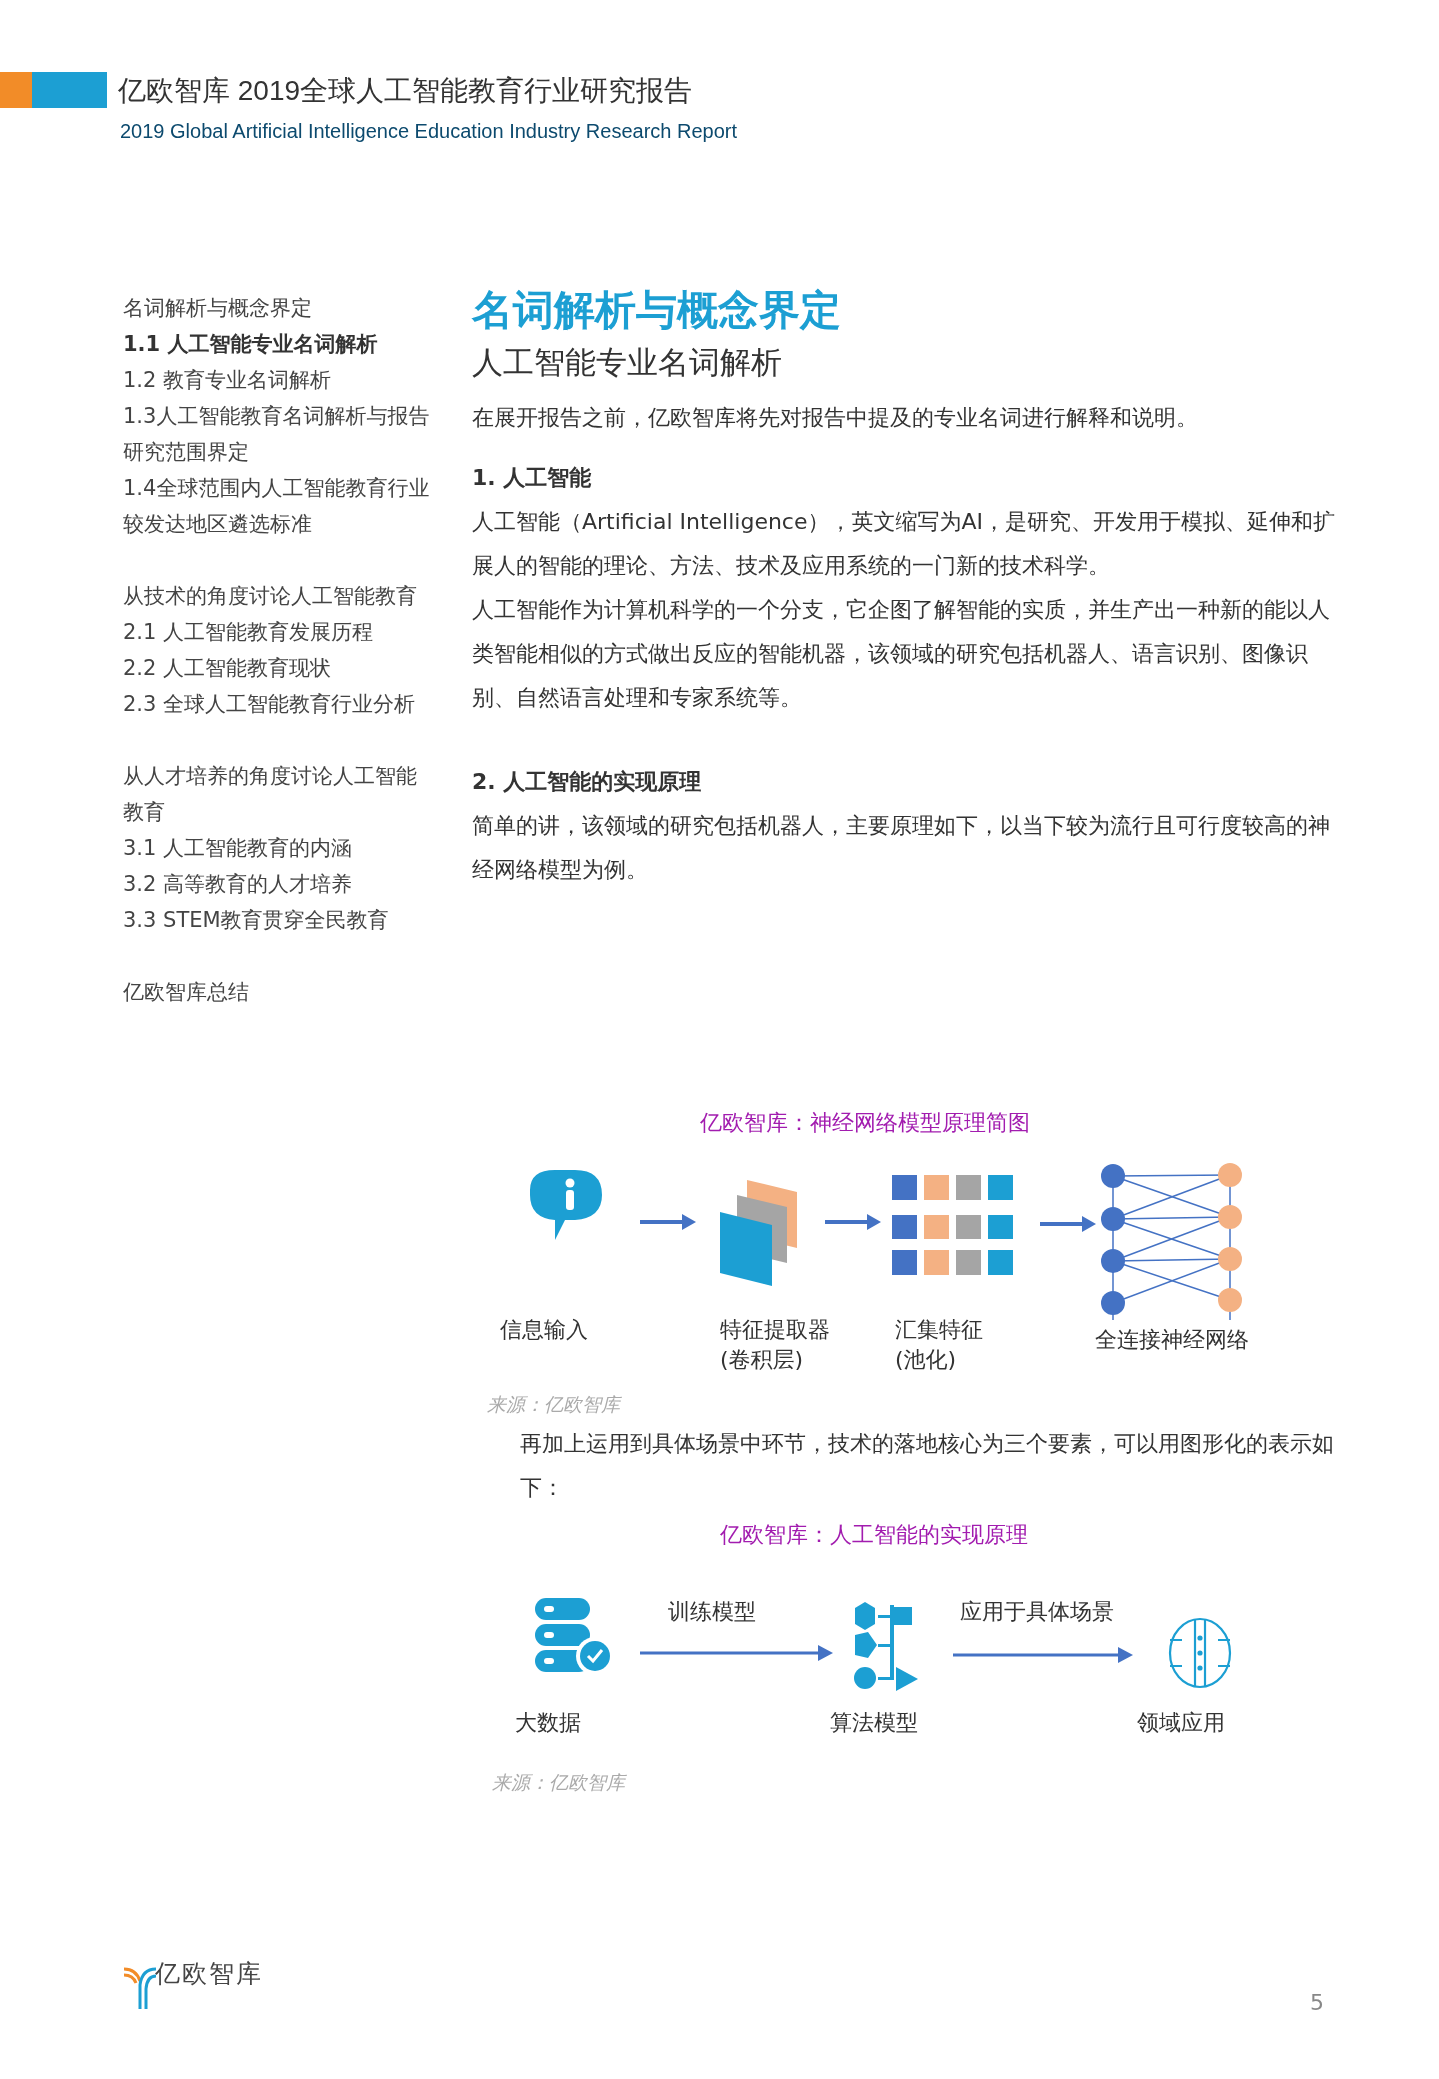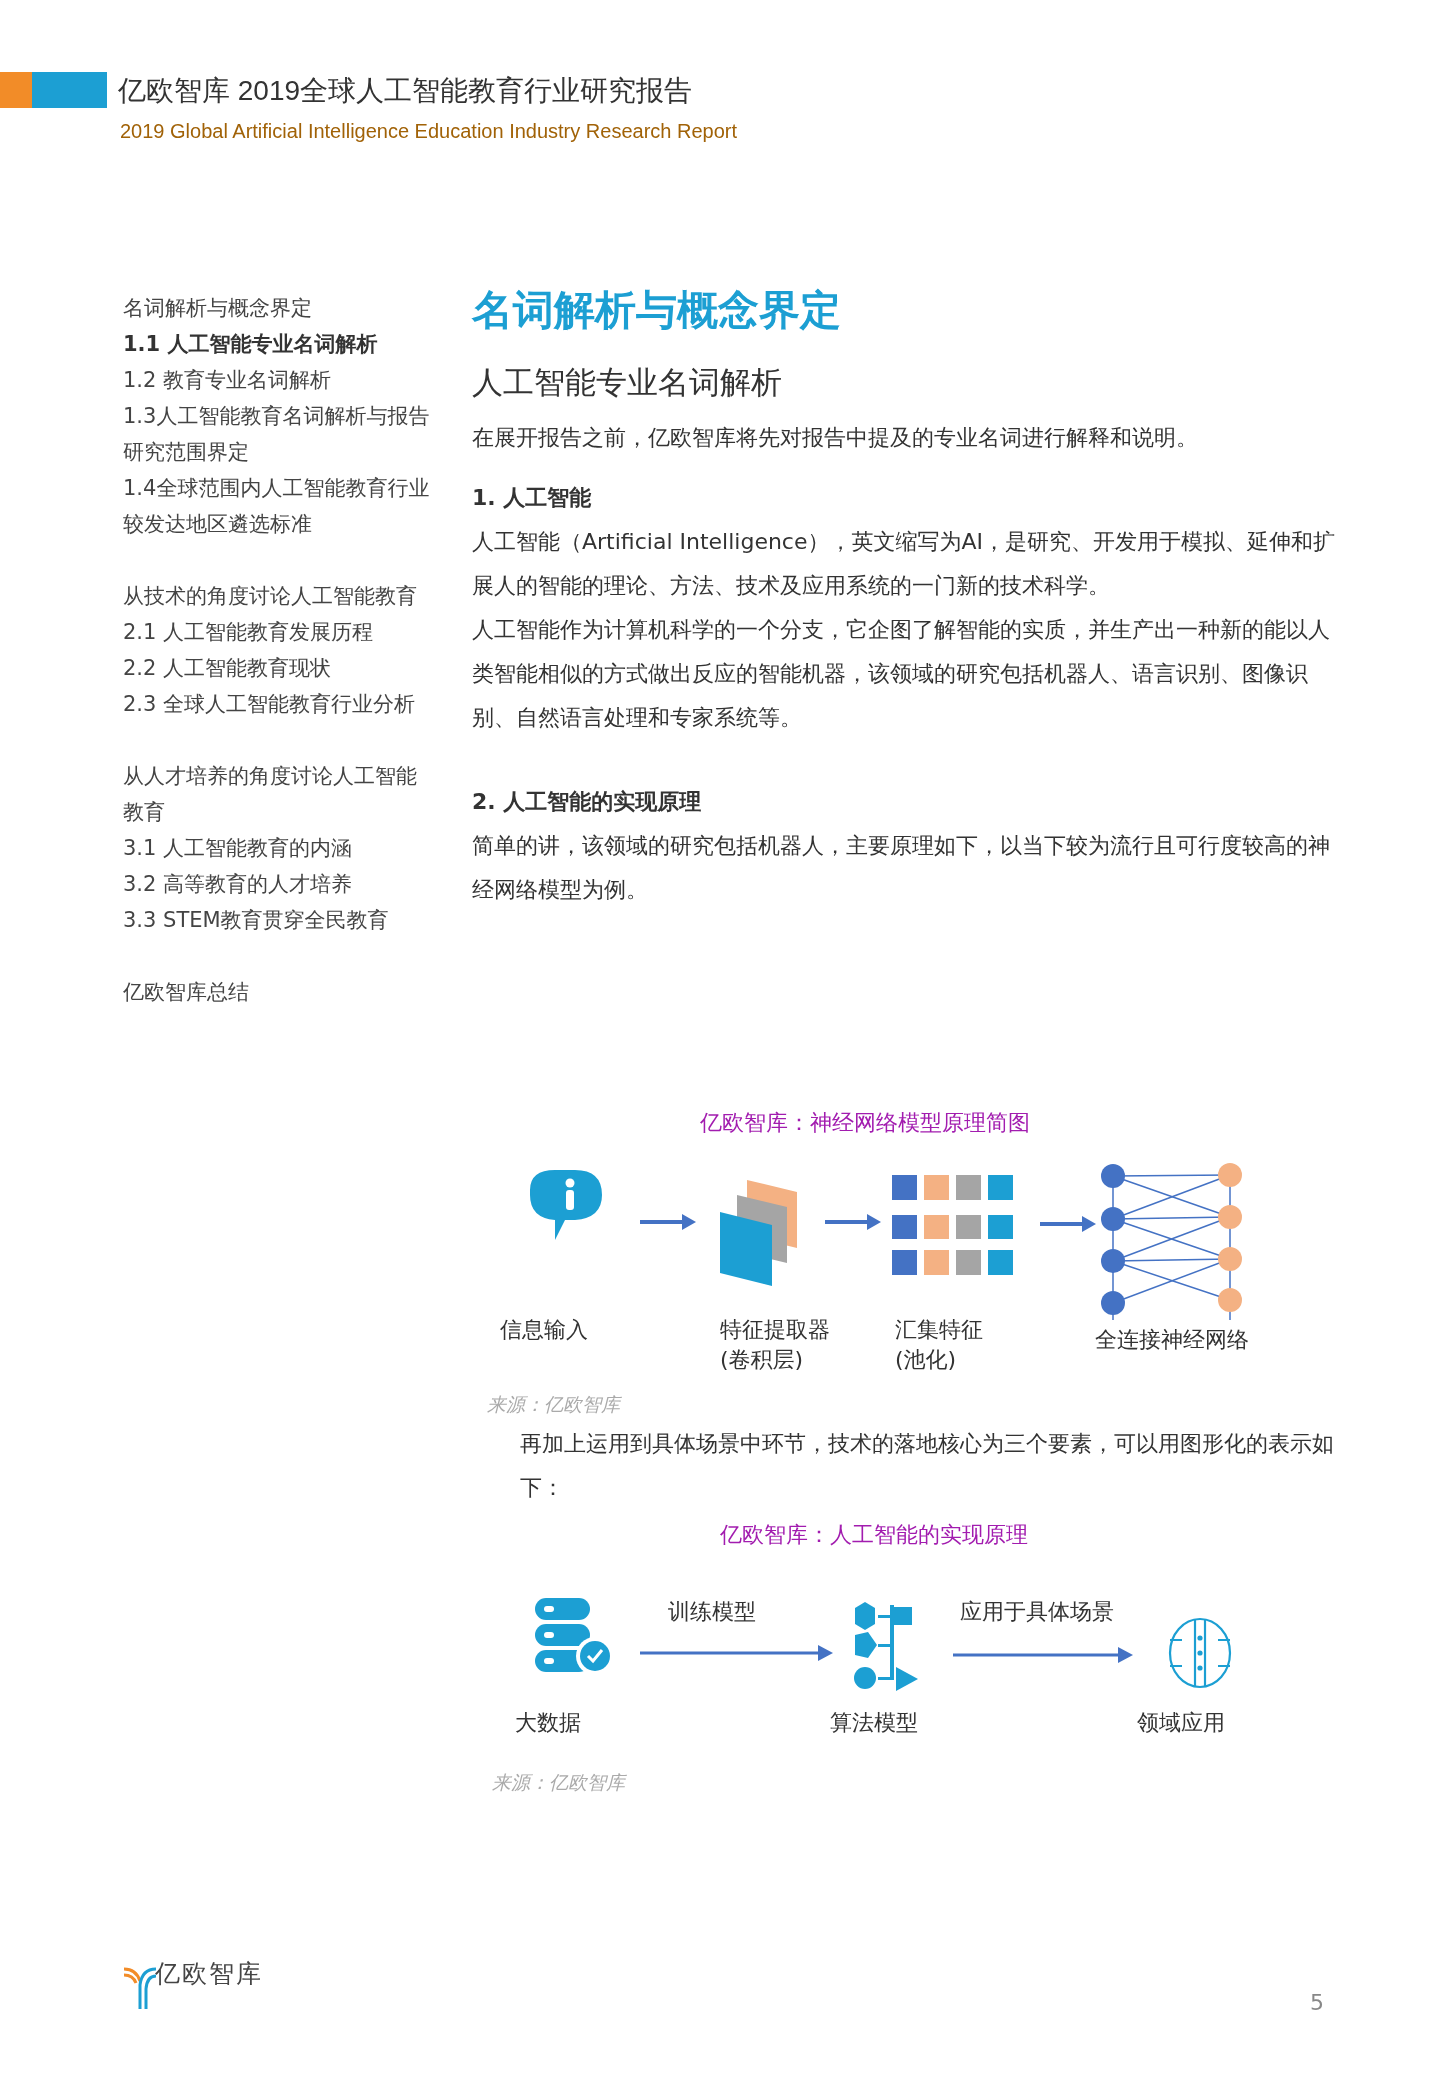--- a/index.html
+++ b/index.html
@@ -2,30 +2,30 @@
 <html><head>
 <meta charset="utf-8">
 <style>
   * { margin:0; padding:0; box-sizing:border-box; }
   body { width:1439px; height:2079px; background:#ffffff; position:relative; overflow:hidden;
          font-family:"DejaVu Sans","Liberation Sans",sans-serif; color:#333; }
   .abs { position:absolute; }
   .hdr-orange { left:0; top:72px; width:32px; height:36px; background:#f28c28; }
   .hdr-blue { left:32px; top:72px; width:75px; height:36px; background:#1c9fd3; }
   .hdr-title { left:118px; top:72px; font-family:"Liberation Sans",sans-serif; font-size:28px; color:#333; white-space:nowrap; }
-  .hdr-sub { left:120px; top:120px; font-family:"Liberation Sans",sans-serif; font-size:20px; color:#a16207; white-space:nowrap; }
+  .hdr-sub { left:120px; top:120px; font-family:"Liberation Sans",sans-serif; font-size:20px; color:#0c4a6e; white-space:nowrap; }
 
   .sidebar { left:123px; top:290px; width:310px; font-size:21px; color:#444; }
   .sb-item { line-height:36px; white-space:pre-wrap; }
   .sb-item.active { font-weight:bold; color:#333; }
   .sb-gap { height:36px; }
 
   .main { left:472px; top:280px; width:870px; }
   .main-title { font-size:41px; font-weight:bold; color:#1c9fd3; line-height:60px; }
-  .main-sub { font-size:31px; color:#333; margin-top:20px; line-height:44px; }
+  .main-sub { font-size:31px; color:#333; line-height:44px; }
   .p { font-size:22px; color:#333; line-height:44px; }
   .h { font-size:22px; font-weight:bold; color:#333; line-height:44px; }
   .intro { margin-top:12px; }
   .sec1h { margin-top:16px; }
   .gap20 { margin-top:10px; }
   .sec2h { margin-top:40px; }
 
   .fig-title { font-size:22px; color:#a21caf; white-space:nowrap; }
   .caption { font-size:22px; color:#333; text-align:left; white-space:nowrap; line-height:30px; }
   .source { font-size:19px; color:#aaa; font-style:italic; white-space:nowrap; }

